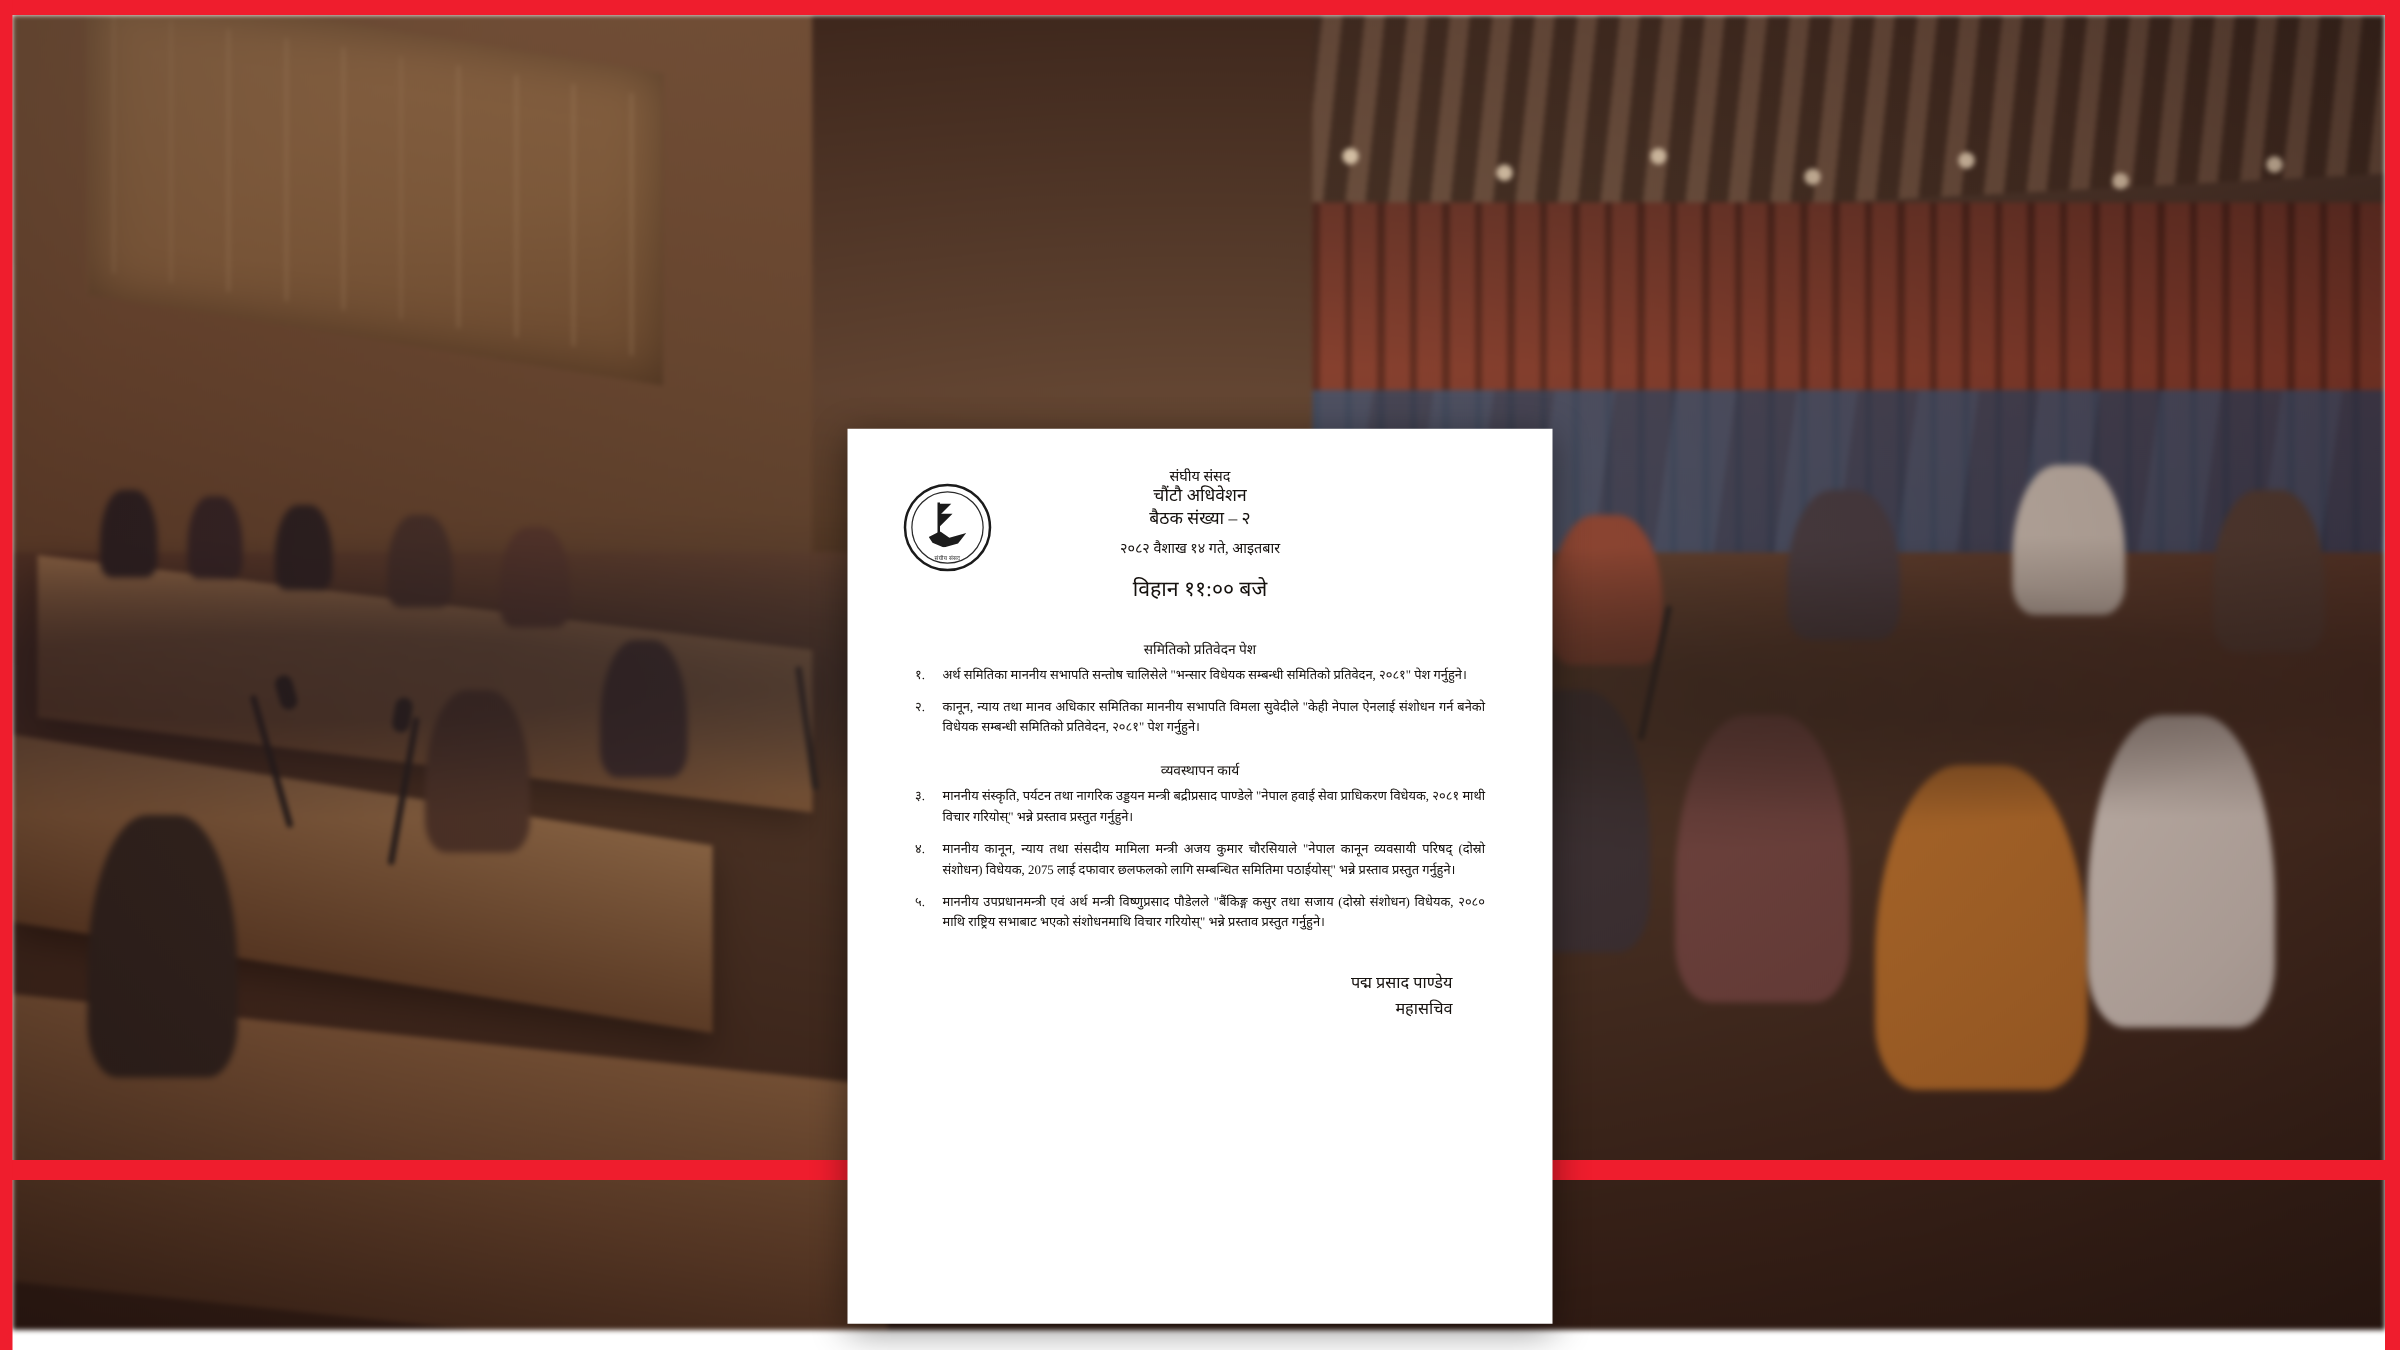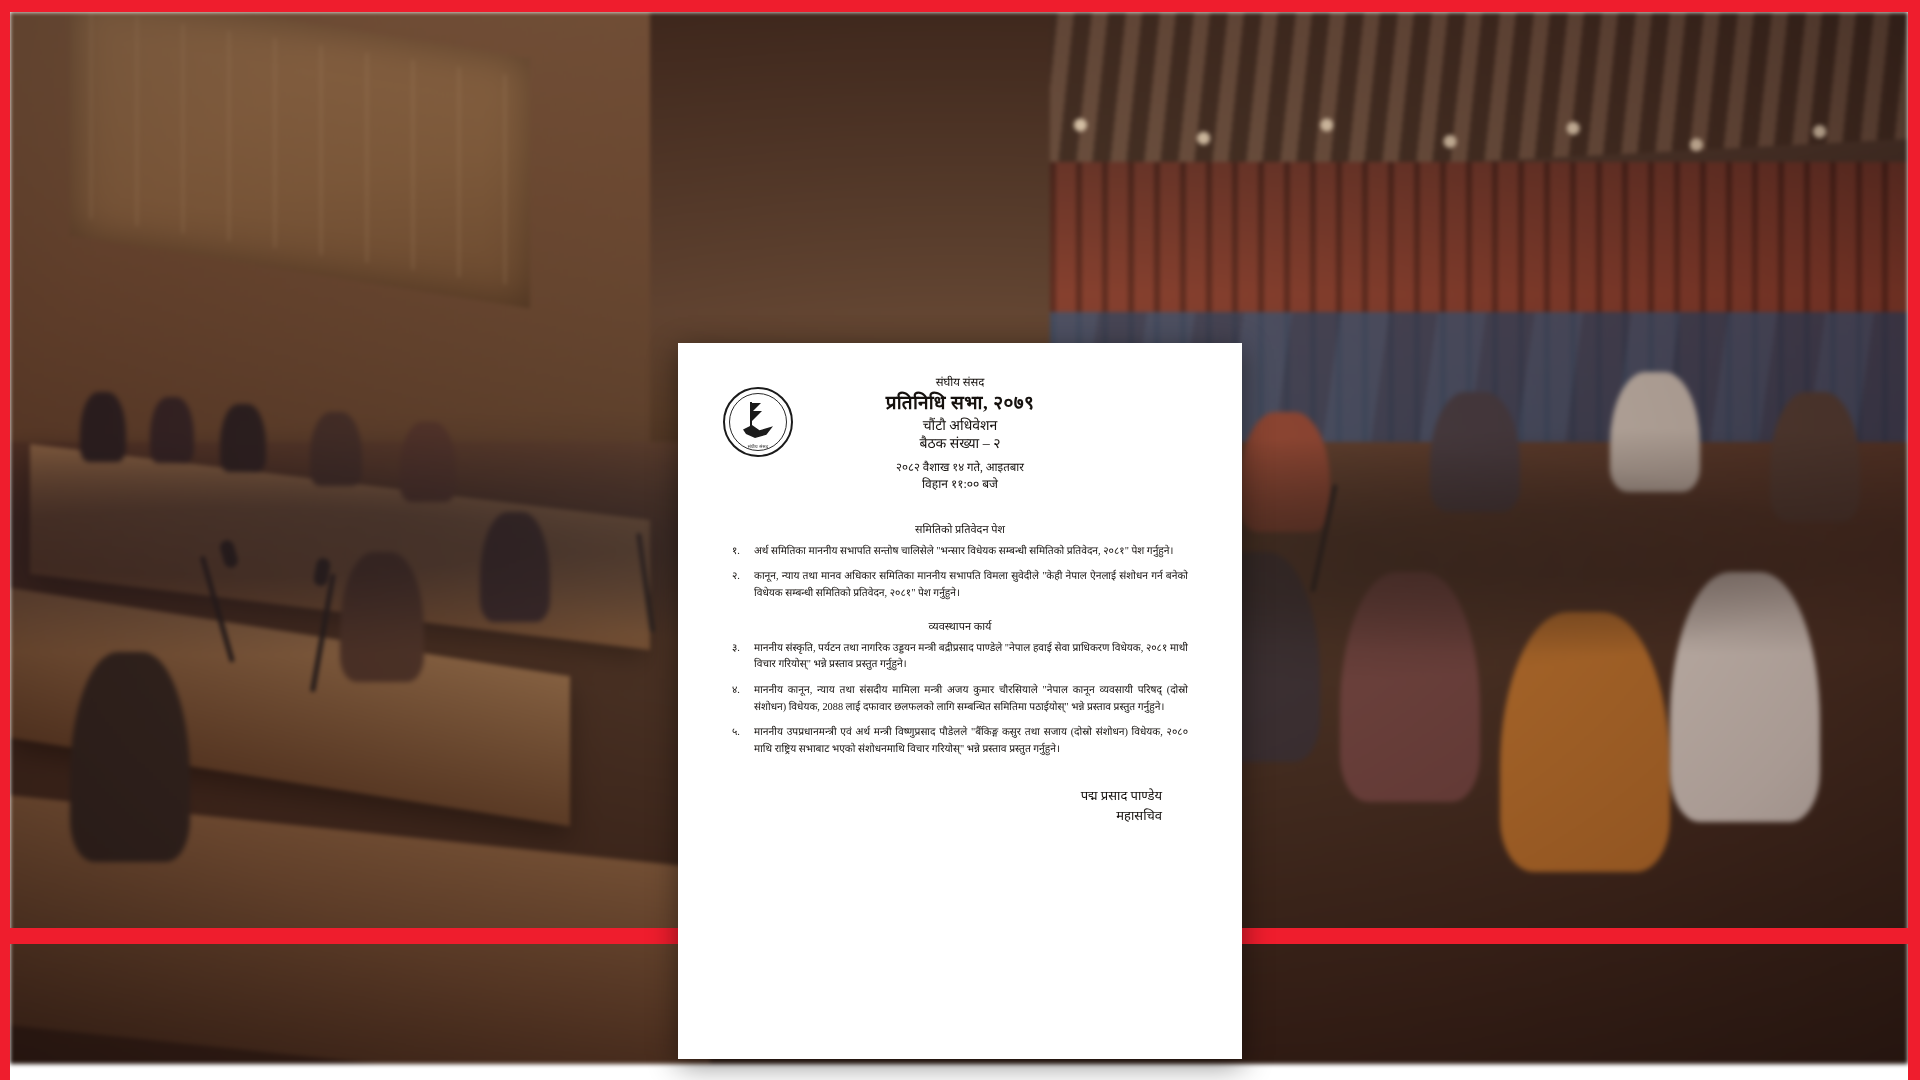--- a/index.html
+++ b/index.html
@@ -243,21 +243,21 @@
 
   .head-block {
     text-align: center;
     line-height: 1.25;
   }
   .h-small  { font-size: 11.5px; }
   .h-big    { font-size: 19px; font-weight: bold; letter-spacing: .4px; margin: 2px 0; }
   .h-tiny   { font-size: 14px; }
   .h-mid    { font-size: 15px; font-weight: bold; margin-top: 4px; }
   .h-date   { font-size: 11.5px; margin-top: 8px; }
-  .h-time   { font-size: 12px; margin-top: 2px; }
+  .h-time   { font-size: 17px; margin-top: 14px; }
   .h-paren  { font-size: 16px; font-weight: bold; margin-top: 9px; }
 
   .section-title {
     text-align: center;
     font-size: 11px;
     margin-top: 29px;
     margin-bottom: 7px;
   }
   .section-title.sec2 { margin-top: 16px; }
 
@@ -353,21 +353,20 @@
       <div class="emblem-pole"></div>
       <div class="emblem-flag"></div>
       <div class="emblem-flag2"></div>
       <div class="emblem-bird"></div>
       <div class="emblem-text">संघीय संसद</div>
     </div>
 
     <div class="doc-inner">
       <div class="head-block">
         <div class="h-small">संघीय संसद</div>
-        <div class="h-big">प्रतिनिधि सभा, २०७९</div>
         <div class="h-tiny">चौंटौ अधिवेशन</div>
         <div class="h-tiny">बैठक संख्या – २</div>
         <div class="h-date">२०८२ वैशाख १४ गते, आइतबार</div>
         <div class="h-time">विहान ११:०० बजे</div>
       </div>
 
       <div class="section-title">समितिको प्रतिवेदन पेश</div>
       <ol class="items">
         <li>
           <span class="num">१.</span>
@@ -380,21 +379,21 @@
       </ol>
 
       <div class="section-title sec2">व्यवस्थापन कार्य</div>
       <ol class="items">
         <li>
           <span class="num">३.</span>
           <span class="txt">माननीय संस्कृति, पर्यटन तथा नागरिक उड्डयन मन्त्री बद्रीप्रसाद पाण्डेले "नेपाल हवाई सेवा प्राधिकरण विधेयक, २०८१ माथी विचार गरियोस्" भन्ने प्रस्ताव प्रस्तुत गर्नुहुने।</span>
         </li>
         <li>
           <span class="num">४.</span>
-          <span class="txt">माननीय कानून, न्याय तथा संसदीय मामिला मन्त्री अजय कुमार चौरसियाले "नेपाल कानून व्यवसायी परिषद् (दोस्रो संशोधन) विधेयक, 2088 लाई दफावार छलफलको लागि सम्बन्धित समितिमा पठाईयोस्" भन्ने प्रस्ताव प्रस्तुत गर्नुहुने।</span>
+          <span class="txt">माननीय कानून, न्याय तथा संसदीय मामिला मन्त्री अजय कुमार चौरसियाले "नेपाल कानून व्यवसायी परिषद् (दोस्रो संशोधन) विधेयक, 2075 लाई दफावार छलफलको लागि सम्बन्धित समितिमा पठाईयोस्" भन्ने प्रस्ताव प्रस्तुत गर्नुहुने।</span>
         </li>
         <li>
           <span class="num">५.</span>
           <span class="txt">माननीय उपप्रधानमन्त्री एवं अर्थ मन्त्री विष्णुप्रसाद पौडेलले "बैंकिङ्ग कसुर तथा सजाय (दोस्रो संशोधन) विधेयक, २०८० माथि राष्ट्रिय सभाबाट भएको संशोधनमाथि विचार गरियोस्" भन्ने प्रस्ताव प्रस्तुत गर्नुहुने।</span>
         </li>
       </ol>
 
       <div class="signature">
         <div>पद्म प्रसाद पाण्डेय</div>
         <div>महासचिव</div>

